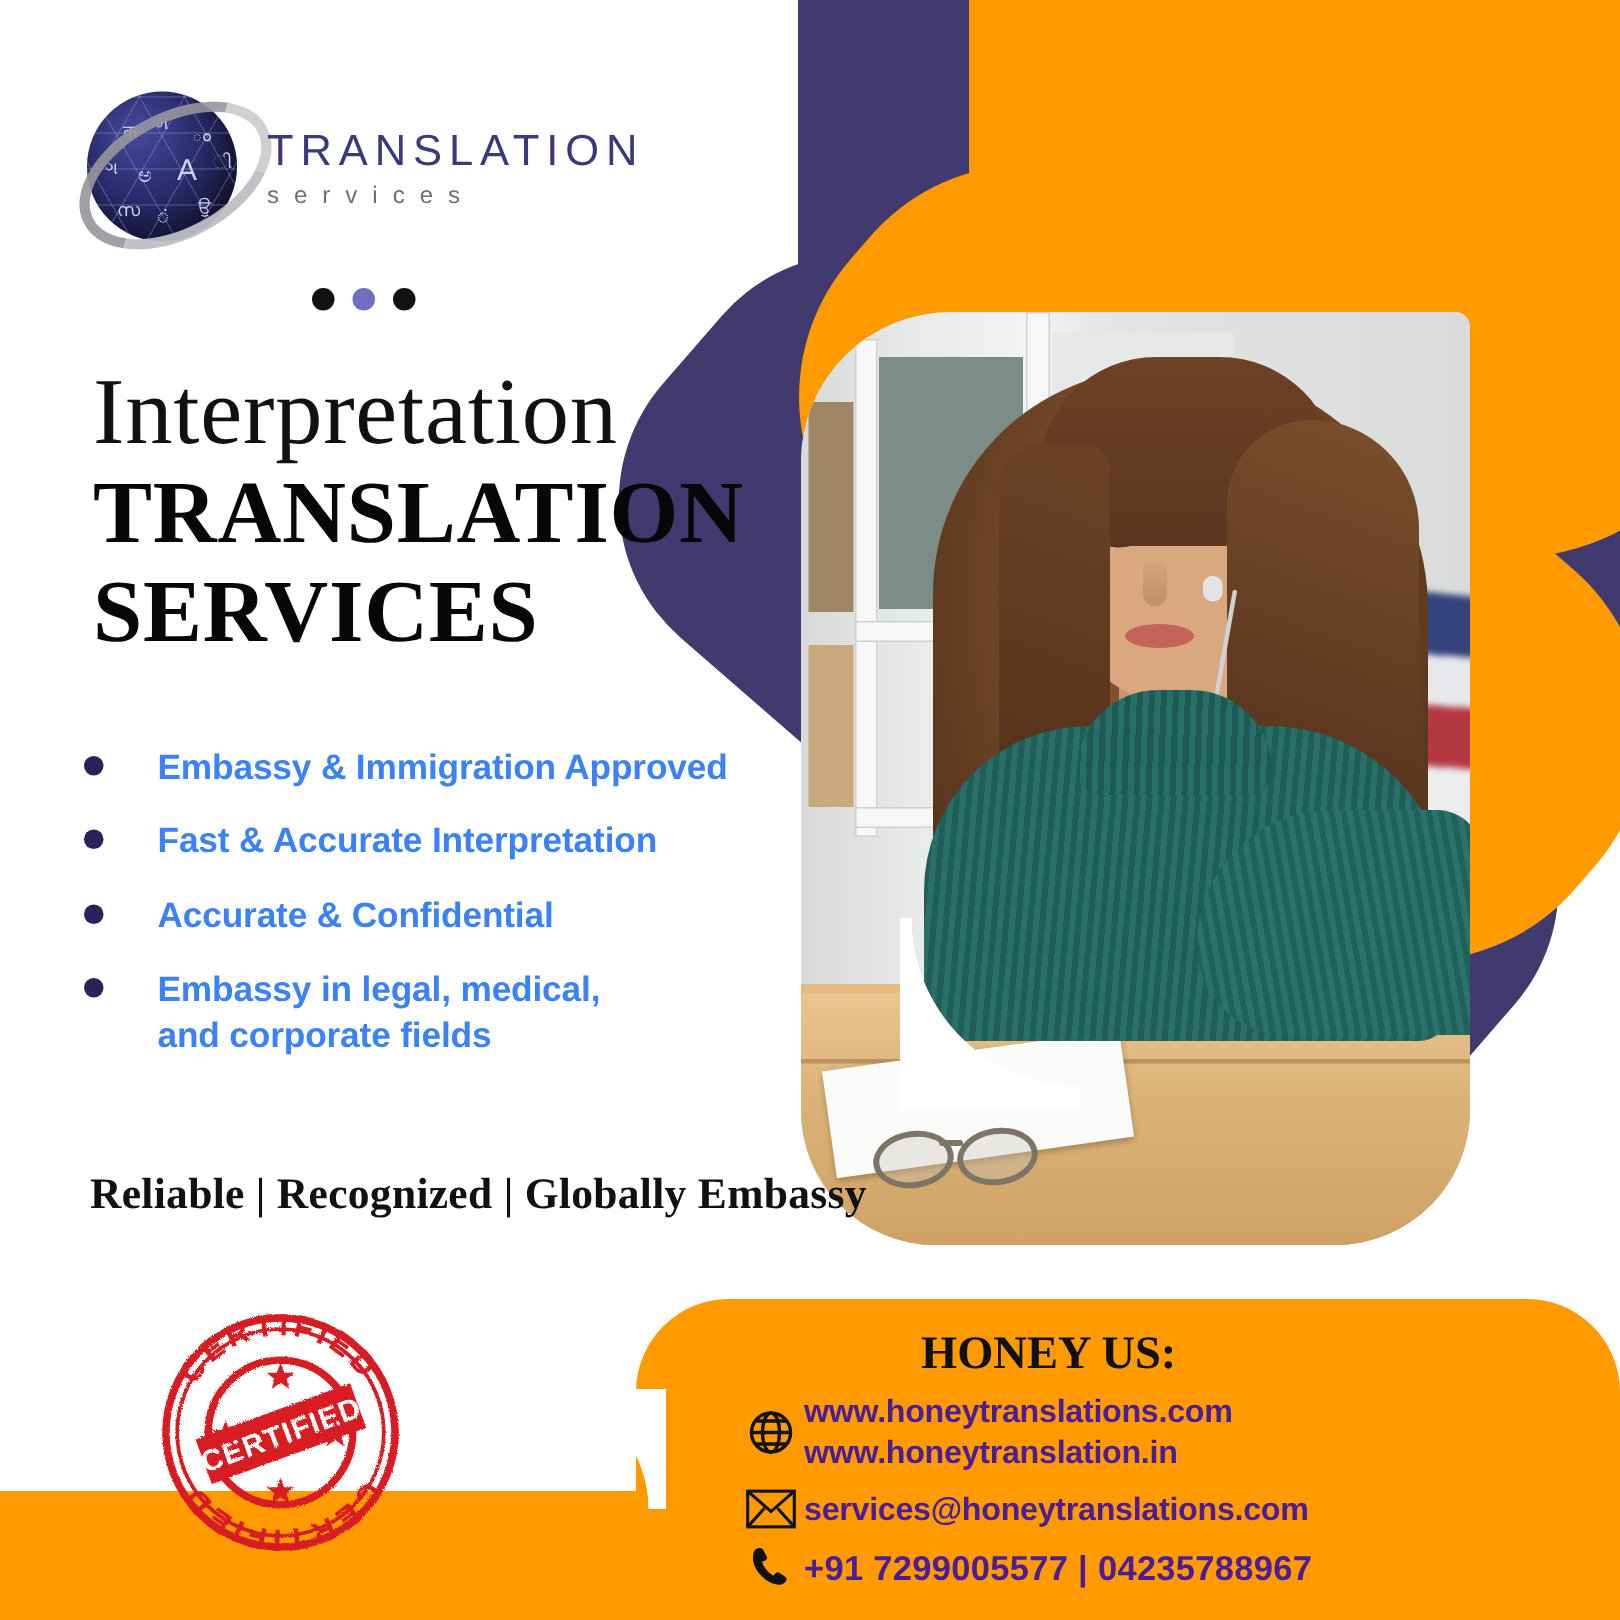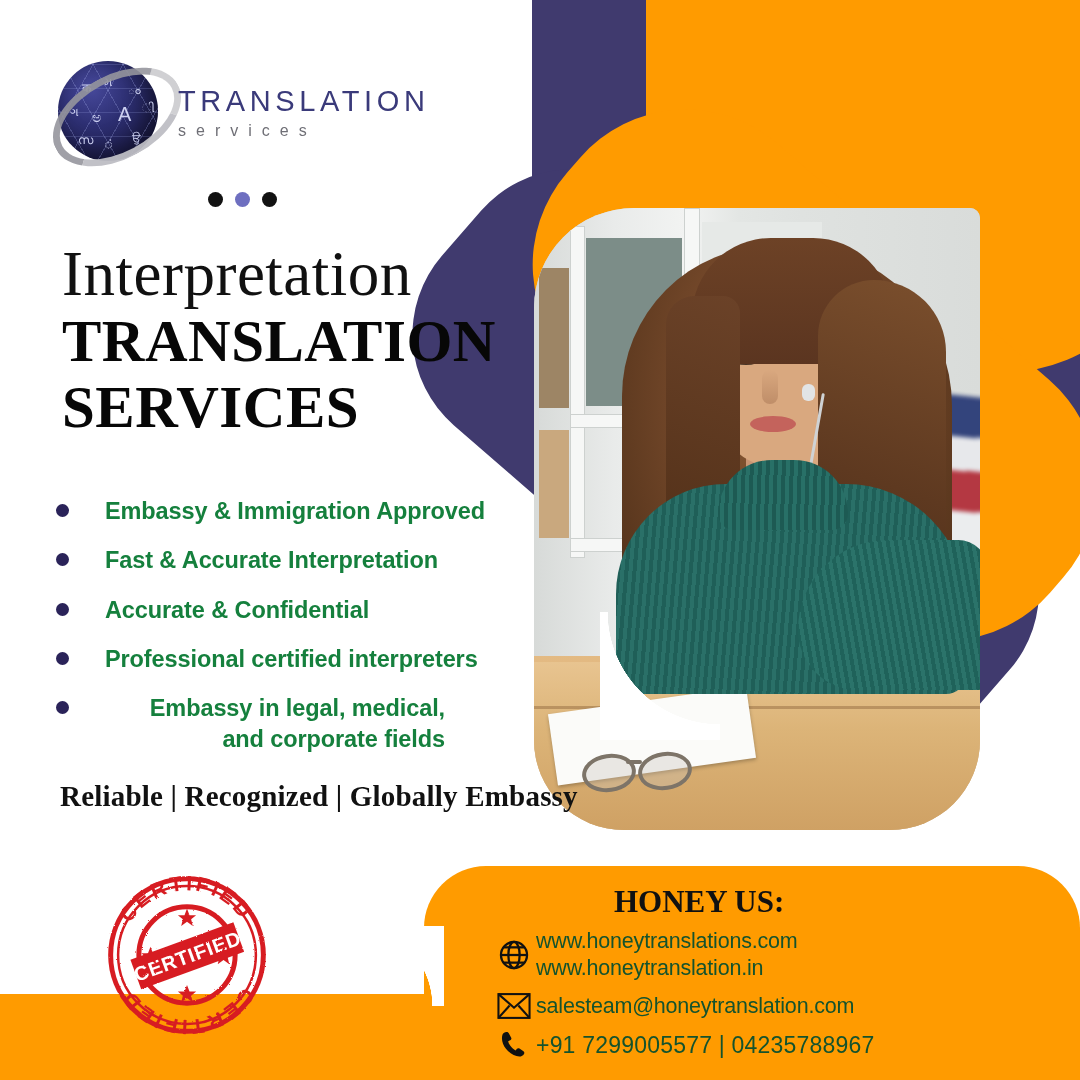--- a/index.html
+++ b/index.html
@@ -193,22 +193,22 @@
     font-family:"Liberation Serif",serif;font-weight:400;font-size:63px;color:#111;
     letter-spacing:.5px;}
   .h-main{position:absolute;left:62px;top:308px;z-index:6;
     font-family:"Liberation Serif",serif;font-weight:700;font-size:59px;color:#070707;
     line-height:1.12;letter-spacing:.5px;}
 
   
   .bullets{position:absolute;left:56px;top:496px;width:470px;z-index:6;}
   .bullet{display:flex;align-items:flex-start;margin-bottom:18px;}
   .bullet .bd{width:13px;height:13px;border-radius:50%;background:#2A2359;flex:none;margin-top:8px;}
-  .bullet .bt{margin-left:36px;font-size:23.5px;font-weight:700;color:#15803d;line-height:1.33;
-    font-family:"Liberation Sans",sans-serif;letter-spacing:-.1px;text-align:right;}
+  .bullet .bt{margin-left:36px;font-size:23.5px;font-weight:700;color:#3b82f6;line-height:1.33;
+    font-family:"Liberation Sans",sans-serif;letter-spacing:-.1px;}
 
   .tagline{position:absolute;left:60px;top:780px;z-index:6;
     font-family:"Liberation Serif",serif;font-weight:700;font-size:29px;color:#111;letter-spacing:.2px;}
 
   
   .stamp{position:absolute;left:104px;top:872px;width:166px;height:166px;z-index:7;}
 
   
   .band{position:absolute;left:0;top:866px;width:1080px;height:214px;z-index:3;}
   .band-right{position:absolute;left:424px;top:0;width:656px;height:214px;background:#FF9B00;
@@ -221,21 +221,21 @@
     background:#ffffff;
     -webkit-mask:radial-gradient(circle 80px at 0 80px, transparent 0 80px, #000 80.5px);
             mask:radial-gradient(circle 80px at 0 80px, transparent 0 80px, #000 80.5px);}
 
   .reach{position:absolute;left:614px;top:884px;z-index:6;
     font-family:"Liberation Serif",serif;font-weight:700;font-size:31px;color:#111;letter-spacing:0px;}
 
   .contacts{position:absolute;left:492px;top:928px;z-index:6;width:560px;}
   .crow{display:flex;align-items:center;margin-bottom:8px;}
   .cicon{width:44px;flex:none;display:flex;align-items:center;justify-content:center;}
-  .ctext{font-size:21.5px;font-weight:400;color:#14532d;line-height:1.26;
+  .ctext{font-size:21.5px;font-weight:700;color:#4c1d95;line-height:1.26;
     font-family:"Liberation Sans",sans-serif;letter-spacing:-.2px;}
   .crow.web{align-items:center;margin-bottom:10px;}
   .crow.phone .ctext{font-size:23px;letter-spacing:.2px;}
 </style>
 </head>
 <body>
 
 <div id="poster">
 
   <div class="shape-purple"></div>
@@ -327,24 +327,20 @@
       <div class="bd"></div>
       <div class="bt">Embassy &amp; Immigration Approved</div>
     </div>
     <div class="bullet">
       <div class="bd"></div>
       <div class="bt">Fast &amp; Accurate Interpretation</div>
     </div>
     <div class="bullet">
       <div class="bd"></div>
       <div class="bt">Accurate &amp; Confidential</div>
-    </div>
-    <div class="bullet">
-      <div class="bd"></div>
-      <div class="bt">Professional certified interpreters</div>
     </div>
     <div class="bullet">
       <div class="bd"></div>
       <div class="bt" style="max-width:340px;">Embassy in legal, medical, and corporate fields</div>
     </div>
   </div>
 
   <div class="tagline">Reliable  |  Recognized  |  Globally Embassy</div>
 
   <div class="band">
@@ -408,21 +404,21 @@
     </div>
     <div class="crow">
       <div class="cicon">
         <svg width="34" height="28" viewBox="0 0 28 22" fill="none" stroke="#111" stroke-width="1.7">
           <rect x="1.2" y="1.2" width="25.6" height="19.6"></rect>
           <polyline points="1.2,1.2 14,12.4 26.8,1.2"></polyline>
           <line x1="1.2" y1="20.8" x2="10.4" y2="10.6"></line>
           <line x1="26.8" y1="20.8" x2="17.6" y2="10.6"></line>
         </svg>
       </div>
-      <div class="ctext">salesteam@honeytranslation.com</div>
+      <div class="ctext">services@honeytranslations.com</div>
     </div>
     <div class="crow phone">
       <div class="cicon">
         <svg width="32" height="34" viewBox="0 0 24 24" fill="#111">
           <path d="M6.3 2.2c-1.2 0-2.4.8-2.9 2C2.3 7.4 3.3 11.6 6.1 15c2.8 3.4 6.7 5.6 9.9 5.6 1.5 0 3-.7 3.6-2.1.3-.7.1-1.5-.5-1.9l-3-2c-.6-.4-1.4-.3-1.9.3l-1 1.2c-1.5-.8-2.8-1.9-3.8-3.3-.9-1.2-1.5-2.4-1.8-3.7l1.5-.6c.7-.3 1.1-1 .9-1.7L8.2 3.4c-.2-.7-.9-1.2-1.6-1.2z"></path>
         </svg>
       </div>
       <div class="ctext">+91 7299005577  |  04235788967</div>
     </div>
   </div>

